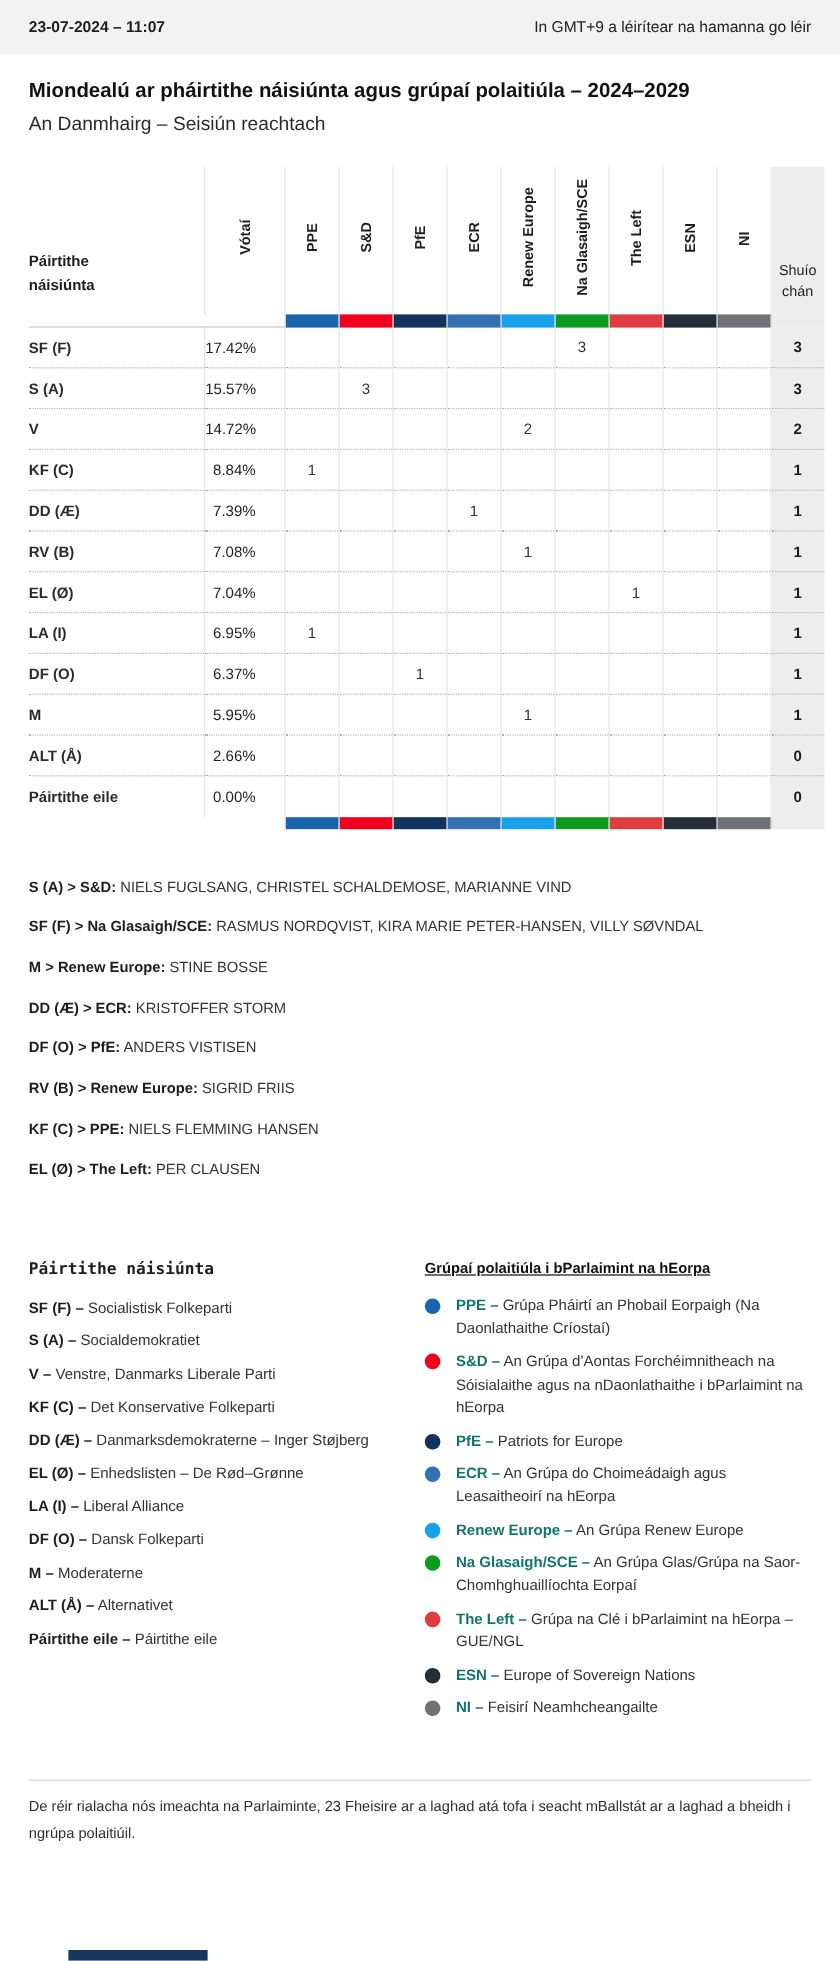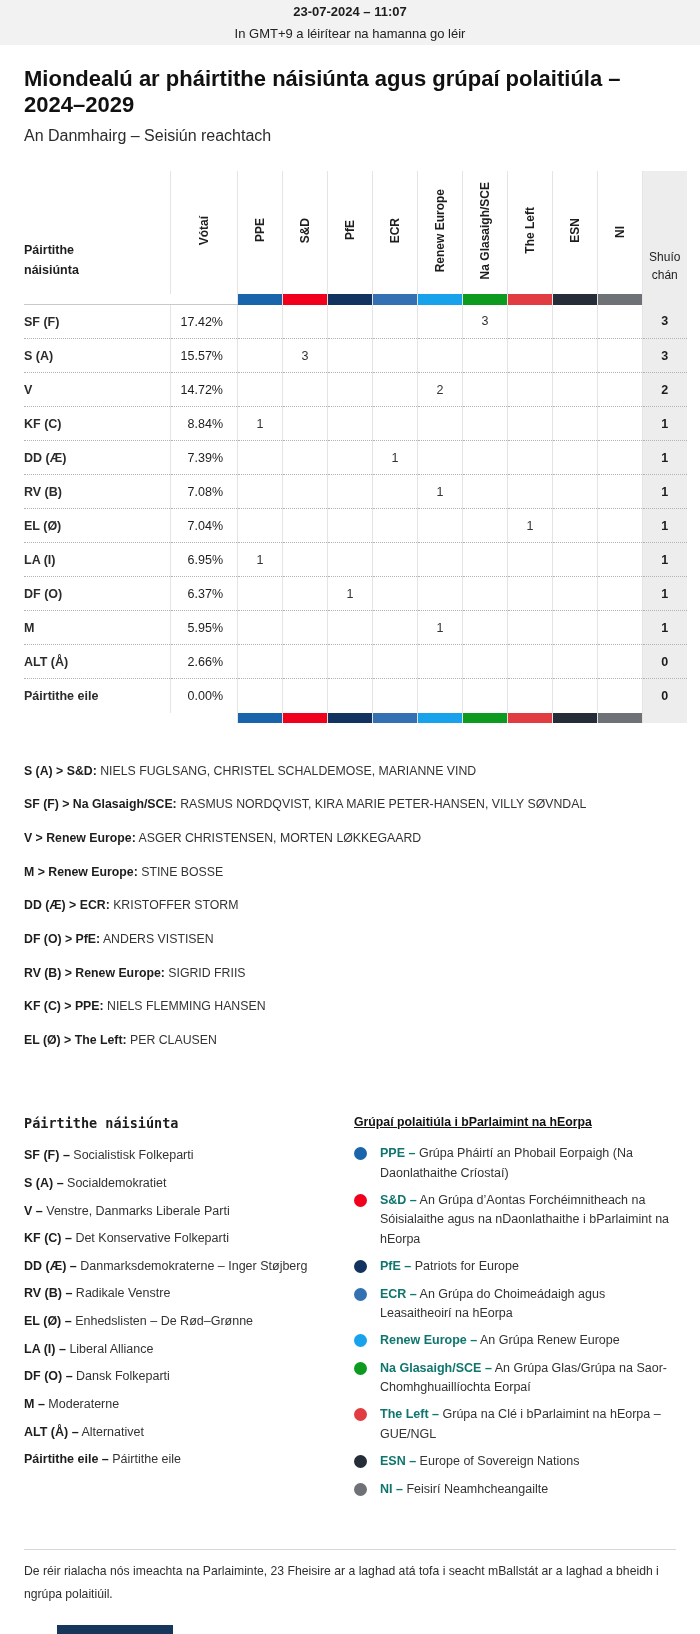--- a/index.html
+++ b/index.html
@@ -6,26 +6,26 @@
   body{
     width:700px;height:1634px;overflow:hidden;position:relative;
     background:#ffffff;color:#1d1d1d;
     font-family:"Liberation Sans",sans-serif;
     -webkit-font-smoothing:antialiased;
   }
   
   .topbar{
     height:45px;background:#f2f2f2;
     display:flex;align-items:center;justify-content:space-between;
-    padding:4px 24px;box-sizing:border-box;font-size:13px;flex-direction:column;
+    padding:4px 24px;box-sizing:border-box;font-size:13px;
   }
   .topbar .dt{font-weight:700;}
   .topbar .tz{font-weight:400;color:#222;}
   .main{padding:0 24px;}
-  .page-title{font-size:22px;font-weight:700;margin:21px 0 0;color:#111;}
+  .page-title{font-size:17px;font-weight:700;margin:21px 0 0;color:#111;}
   .page-subtitle{font-size:16px;font-weight:400;margin:9px 0 0;color:#2b2b2b;}
 
   
   table{border-collapse:collapse;table-layout:fixed;width:652px;margin-top:26px;}
   th,td{padding:0;border-right:1px solid #e4e4e4;font-weight:400;}
   .th-party{width:146px;vertical-align:bottom;text-align:left;padding-bottom:14px;}
   .th-party div{width:84px;font-size:12.5px;font-weight:700;line-height:1.6;}
   .th-votes{width:66px;height:123px;text-align:center;vertical-align:middle;}
   .th-group{width:44px;height:123px;text-align:center;vertical-align:middle;}
   .rot{
@@ -36,21 +36,21 @@
   .th-seats{width:44px;vertical-align:bottom;background:#ededed;border-right:none;
     font-size:12px;font-weight:400;text-align:center;
     padding:0 4px 10px;overflow-wrap:anywhere;line-height:1.5;box-sizing:border-box;}
   .cb{height:10px;}
   .cb-spacer{background:#fff;}
   .cb-spacer.line{border-bottom:1px solid #c9c9c9;}
   .cb-seats{background:#ededed;border-right:none;}
   tbody tr{height:34px;}
   tbody tr + tr{border-top:1px dotted #b3b3b3;margin-left:28px;}
   .t-party{font-size:12.5px;font-weight:700;text-align:left;color:#2b2b2b;}
-  .t-votes{font-size:12.5px;text-align:right;padding-right:14px;}
+  .t-votes{font-size:12.5px;text-align:right;padding-right:24px;}
   .t-cell{font-size:12.5px;text-align:center;color:#333;}
   .t-seats{font-size:12.5px;font-weight:700;text-align:center;background:#ededed;border-right:none;}
   #totals-row{height:44px;border-top:1px dotted #b3b3b3;}
   #totals-row td{border-right:1px solid #dcdcdc;}
   .tot-party{background:#fff;border-right:1px solid #e4e4e4 !important;}
   .tot{background:#e9e9e9;font-weight:700;}
   .tot-seats{background:#e9e9e9;font-size:12.5px;font-weight:700;text-align:center;border-right:none !important;}
 
   
   .mep-list{margin-top:40px;}
@@ -304,39 +304,37 @@
           <td class="cb" style="background: rgb(36, 45, 56);"></td>
           <td class="cb" style="background: rgb(110, 114, 118);"></td>
           <td class="cb cb-seats"></td>
         </tr>
     </tfoot>
   </table>
 
   <div class="mep-list" id="mep-list">
       <p class="mep"><span class="mep-label">S (A) &gt; S&amp;D:</span> <span class="mep-names">NIELS FUGLSANG, CHRISTEL SCHALDEMOSE, MARIANNE VIND</span></p>
       <p class="mep"><span class="mep-label">SF (F) &gt; Na Glasaigh/SCE:</span> <span class="mep-names">RASMUS NORDQVIST, KIRA MARIE PETER-HANSEN, VILLY SØVNDAL</span></p>
-      <p class="mep"><span class="mep-label">V &gt; Renew Europe:</span> <span class="mep-names">ASGER CHRISTENSEN, MORTEN LØKKEGAARD</span></p>
       <p class="mep"><span class="mep-label">M &gt; Renew Europe:</span> <span class="mep-names">STINE BOSSE</span></p>
       <p class="mep"><span class="mep-label">DD (Æ) &gt; ECR:</span> <span class="mep-names">KRISTOFFER STORM</span></p>
       <p class="mep"><span class="mep-label">DF (O) &gt; PfE:</span> <span class="mep-names">ANDERS VISTISEN</span></p>
       <p class="mep"><span class="mep-label">RV (B) &gt; Renew Europe:</span> <span class="mep-names">SIGRID FRIIS</span></p>
       <p class="mep"><span class="mep-label">KF (C) &gt; PPE:</span> <span class="mep-names">NIELS FLEMMING HANSEN</span></p>
       <p class="mep"><span class="mep-label">EL (Ø) &gt; The Left:</span> <span class="mep-names">PER CLAUSEN</span></p>
     </div>
 
   <div class="legend">
     <div class="legend-left">
       <p class="pl-head">Páirtithe náisiúnta</p>
       <div id="party-legend-items">
           <p class="pl"><b>SF (F) –</b> Socialistisk Folkeparti</p>
           <p class="pl"><b>S (A) –</b> Socialdemokratiet</p>
           <p class="pl"><b>V –</b> Venstre, Danmarks Liberale Parti</p>
           <p class="pl"><b>KF (C) –</b> Det Konservative Folkeparti</p>
           <p class="pl"><b>DD (Æ) –</b> Danmarksdemokraterne – Inger Støjberg</p>
-          <p class="pl"><b>RV (B) –</b> Radikale Venstre</p>
           <p class="pl"><b>EL (Ø) –</b> Enhedslisten – De Rød–Grønne</p>
           <p class="pl"><b>LA (I) –</b> Liberal Alliance</p>
           <p class="pl"><b>DF (O) –</b> Dansk Folkeparti</p>
           <p class="pl"><b>M –</b> Moderaterne</p>
           <p class="pl"><b>ALT (Å) –</b> Alternativet</p>
           <p class="pl"><b>Páirtithe eile –</b> Páirtithe eile</p>
         </div>
     </div>
     <div class="legend-right">
       <p class="gl-head">Grúpaí polaitiúla i bParlaimint na hEorpa</p>

